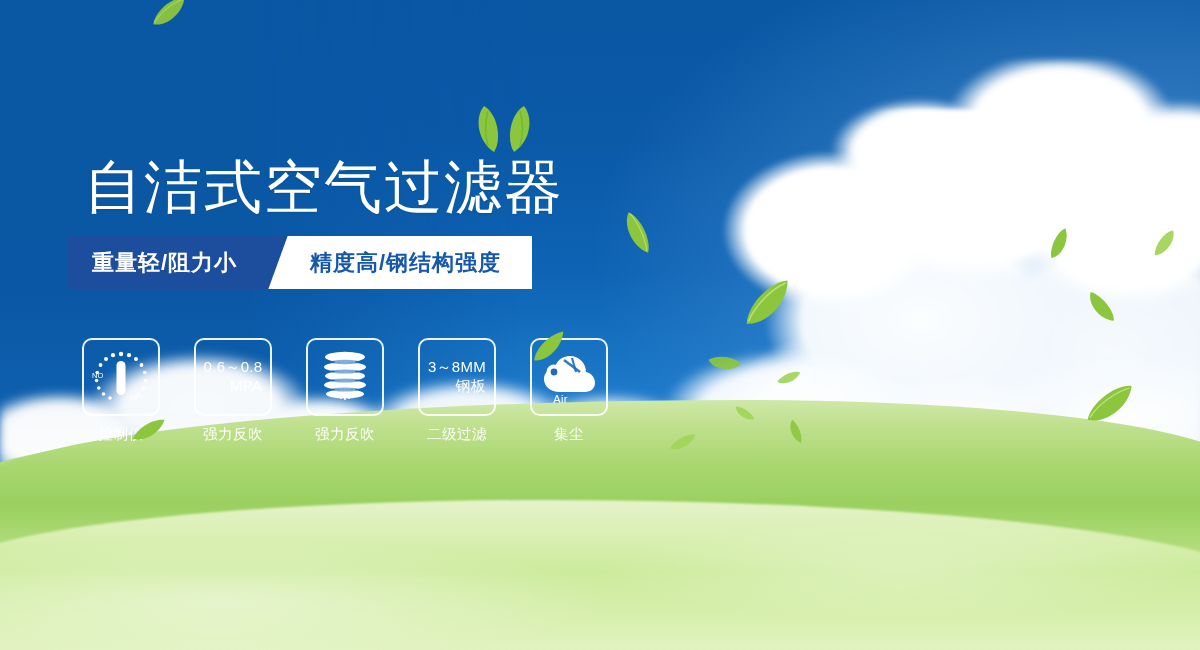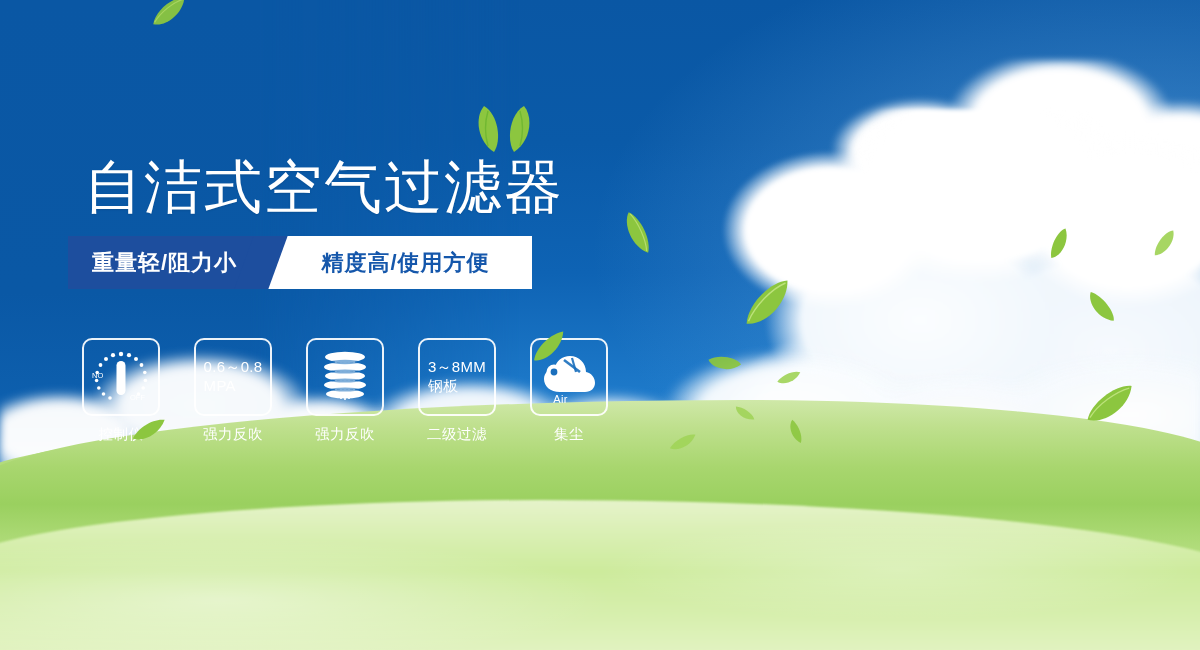--- a/index.html
+++ b/index.html
@@ -140,21 +140,21 @@
     position:absolute;left:82px;top:338px;display:flex;gap:34px;
   }
   .feature{width:78px;display:flex;flex-direction:column;align-items:center;}
   .fbox{
     width:78px;height:78px;border:2px solid rgba(255,255,255,.92);
     border-radius:10px;box-sizing:border-box;
     display:flex;align-items:center;justify-content:center;
     position:relative;
   }
   .fbox-text{
-    color:#ffffff;text-align:left;font-size:15px;line-height:1.25;
+    color:#ffffff;text-align:right;font-size:15px;line-height:1.25;
     letter-spacing:.3px;
   }
   .flabel{
     margin-top:9px;color:#ffffff;font-size:14.5px;letter-spacing:.5px;
     white-space:nowrap;
   }
   .fbox svg{display:block;}
   .air-text{
     position:absolute;left:0;right:17px;bottom:9px;text-align:center;
     color:#ffffff;font-size:11px;letter-spacing:.4px;
@@ -251,21 +251,21 @@
         <path d="M20 44 C16 30 18 16 20 9" stroke="#6cb52f" stroke-width="1.4" fill="none" opacity=".85"></path>
         <path d="M46 50 C62 40 66 16 56 4 C42 12 38 38 46 50 Z" fill="#8cc63f"></path>
         <path d="M52 44 C56 30 54 16 52 9" stroke="#6cb52f" stroke-width="1.4" fill="none" opacity=".85"></path>
       </svg>
     </div>
     <h1 class="headline">自洁式空气过滤器</h1>
   </div>
 
   <div class="tagline">
     <div class="tag-left">重量轻/阻力小</div>
-    <div class="tag-right">精度高/使用方便</div>
+    <div class="tag-right">精度高/钢结构强度</div>
   </div>
 
   <div class="features">
 
     <div class="feature">
       <div class="fbox">
         <svg width="62" height="58" viewBox="0 0 62 58">
           <g fill="#ffffff">
             <circle cx="31" cy="6" r="2.2"></circle>
               <circle cx="23" cy="7.2" r="2.1"></circle>

